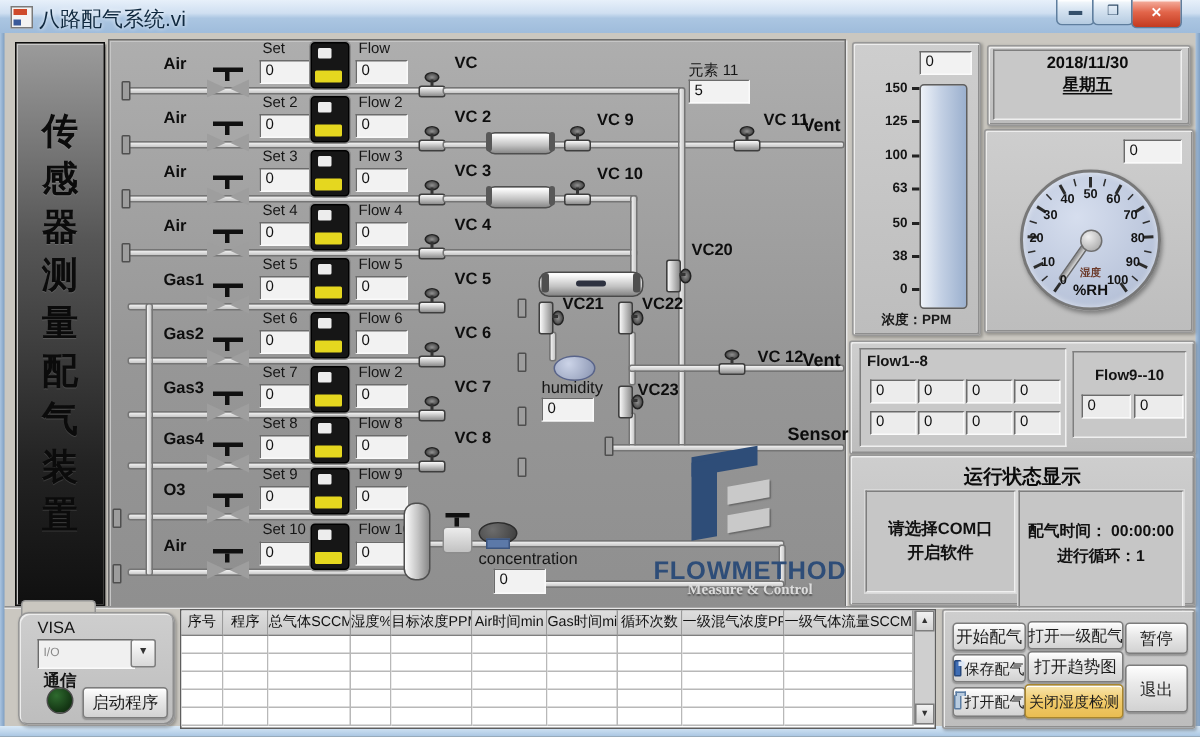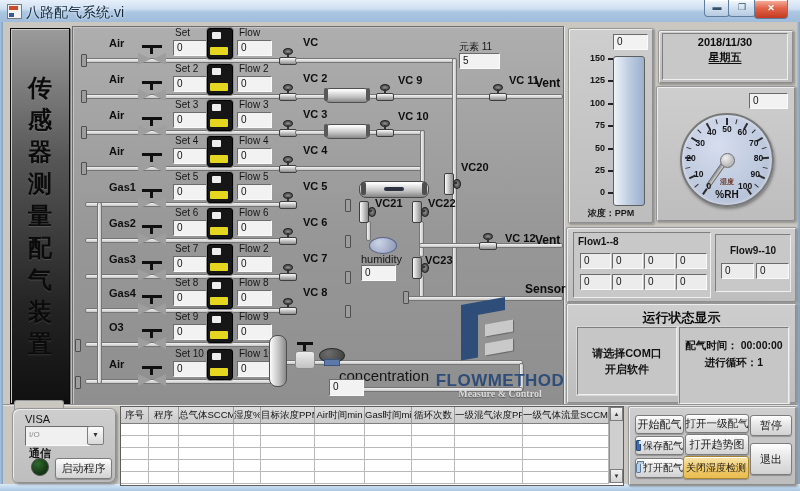--- a/index.html
+++ b/index.html
@@ -104,21 +104,21 @@
   #gauge-name{position:absolute;left:45px;top:67px;transform:translate(-50%,-50%);font-size:7px;font-weight:bold;color:#6b3a2a;}
   #gauge-unit{position:absolute;left:45px;top:79px;transform:translate(-50%,-50%);font-size:10px;font-weight:bold;color:#111;}
   #needle{position:absolute;left:43.5px;top:11px;width:3px;height:34px;background:linear-gradient(90deg,#d9d9d9,#8a8a8a);
     border:0.5px solid #6a6a6a;transform-origin:1.5px 34px;transform:rotate(-145deg);border-radius:2px 2px 0 0;}
   #hub{position:absolute;left:38px;top:38px;width:13px;height:13px;border-radius:50%;background:radial-gradient(circle at 35% 30%,#f0f0f0,#9f9f9f);border:1px solid #6f6f6f;}
   .grp-label{position:absolute;font-size:10px;font-weight:bold;color:#141414;}
   .fbox{width:26px;height:13px;background:#ececec;}
   #status-title{left:0;top:5px;width:229px;text-align:center;font-size:13px;font-weight:bold;color:#0c0c0c;}
   .status-box{background:#c6c6c6;border:1px solid;border-color:#7e7e7e #f0f0f0 #f0f0f0 #7e7e7e;box-shadow:0 0 0 1px #d9d9d9;}
   #status-msg{display:flex;flex-direction:column;align-items:center;justify-content:center;font-size:11px;font-weight:bold;color:#111;line-height:16px;}
-  #status-stats{font-size:10.5px;font-weight:bold;color:#111;line-height:17px;text-align:center;padding-top:9px;}
+  #status-stats{font-size:10.5px;font-weight:bold;color:#111;line-height:17px;text-align:center;padding-top:18px;}
   
   #bottom-div{left:3px;top:404px;width:794px;height:1px;background:#8f8f8f;box-shadow:0 1px 0 #e6e6e6;}
   #visa-tab{left:14px;top:400px;width:48px;height:9px;background:#cac7c0;border:1px solid #979797;border-bottom:none;border-radius:3px 3px 0 0;}
   .small-lab{position:absolute;font-size:11px;font-weight:bold;color:#141414;}
   #visa-combo{left:12px;top:17px;width:60px;height:15px;background:#f0f0f0;border:1px solid;border-color:#6b6b6b #fafafa #fafafa #6b6b6b;
     font-size:8px;color:#8a8a8a;padding:3px 0 0 3px;}
   #visa-drop{left:74px;top:17px;width:15px;height:17px;background:linear-gradient(#fdfdfd,#d8d8d8);border:1px solid #7e7e7e;border-radius:2px;
     font-size:7px;text-align:center;line-height:15px;color:#333;cursor:pointer;}
   #led{left:18px;top:49px;width:16px;height:16px;border-radius:50%;border:1px solid #4a4a4a;
     background:radial-gradient(circle at 35% 30%,#2f6b2f,#153815 65%,#0c240c);}
@@ -455,45 +455,45 @@
     <span class="blab" style="left:462px;top:206px;">Vent</span>
     <span class="dlab" style="left:388px;top:134px;">VC20</span>
     <span class="dlab" style="left:302px;top:170px;">VC21</span>
     <span class="dlab" style="left:355px;top:170px;">VC22</span>
     <span class="dlab" style="left:352px;top:227px;">VC23</span>
     <span class="blab" style="left:452px;top:255px;">Sensor</span>
     <span class="minilab" style="left:386px;top:13px;">元素 11</span>
     <div class="valbox" style="left:386px;top:26px;width:36px;height:13px;">5</div>
     <span class="minilab" style="left:288px;top:226px;font-size:11px;">humidity</span>
     <div class="valbox" style="left:288px;top:238px;width:30px;height:13px;">0</div>
-    <span class="minilab" style="left:266px;top:340px;font-size:15px;">concentration</span>
+    <span class="minilab" style="left:246px;top:340px;font-size:11px;">concentration</span>
     <div class="valbox" style="left:256px;top:352px;width:30px;height:14px;">0</div>
 
     <div id="logo-wing" class="abs"></div>
     <div id="logo-bar" class="abs"></div>
     <div class="logo-stripe" style="left:412px;top:295px;"></div>
     <div class="logo-stripe" style="left:412px;top:314px;"></div>
     <div id="logo-title" class="abs">FLOWMETHOD</div>
     <div id="logo-sub" class="abs">Measure &amp; Control</div>
   </div>
 
   <div class="rpanel" style="left:568px;top:28px;width:84px;height:194px;">
     <div class="valbox" style="left:44px;top:5px;width:30px;height:13px;">0</div>
     <div id="tank-scale" class="abs" style="left:0;top:32px;width:84px;height:140px;">
         <span class="tick-lab" style="top:-8px">150</span>
         <i class="tick-dash" style="top:-3px"></i>
         <span class="tick-lab" style="top:14px">125</span>
         <i class="tick-dash" style="top:19px"></i>
         <span class="tick-lab" style="top:37px">100</span>
         <i class="tick-dash" style="top:42px"></i>
-        <span class="tick-lab" style="top:59px">75</span>
+        <span class="tick-lab" style="top:59px">63</span>
         <i class="tick-dash" style="top:64px"></i>
         <span class="tick-lab" style="top:82px">50</span>
         <i class="tick-dash" style="top:87px"></i>
-        <span class="tick-lab" style="top:104px">25</span>
+        <span class="tick-lab" style="top:104px">38</span>
         <i class="tick-dash" style="top:109px"></i>
         <span class="tick-lab" style="top:126px">0</span>
         <i class="tick-dash" style="top:131px"></i>
       </div>
     <div id="tank-bar" class="abs"></div>
     <div id="tank-unit" class="abs">浓度：PPM</div>
   </div>
 
   <div id="clock-box" class="rpanel">
     <div id="clock-inner" class="inset">

